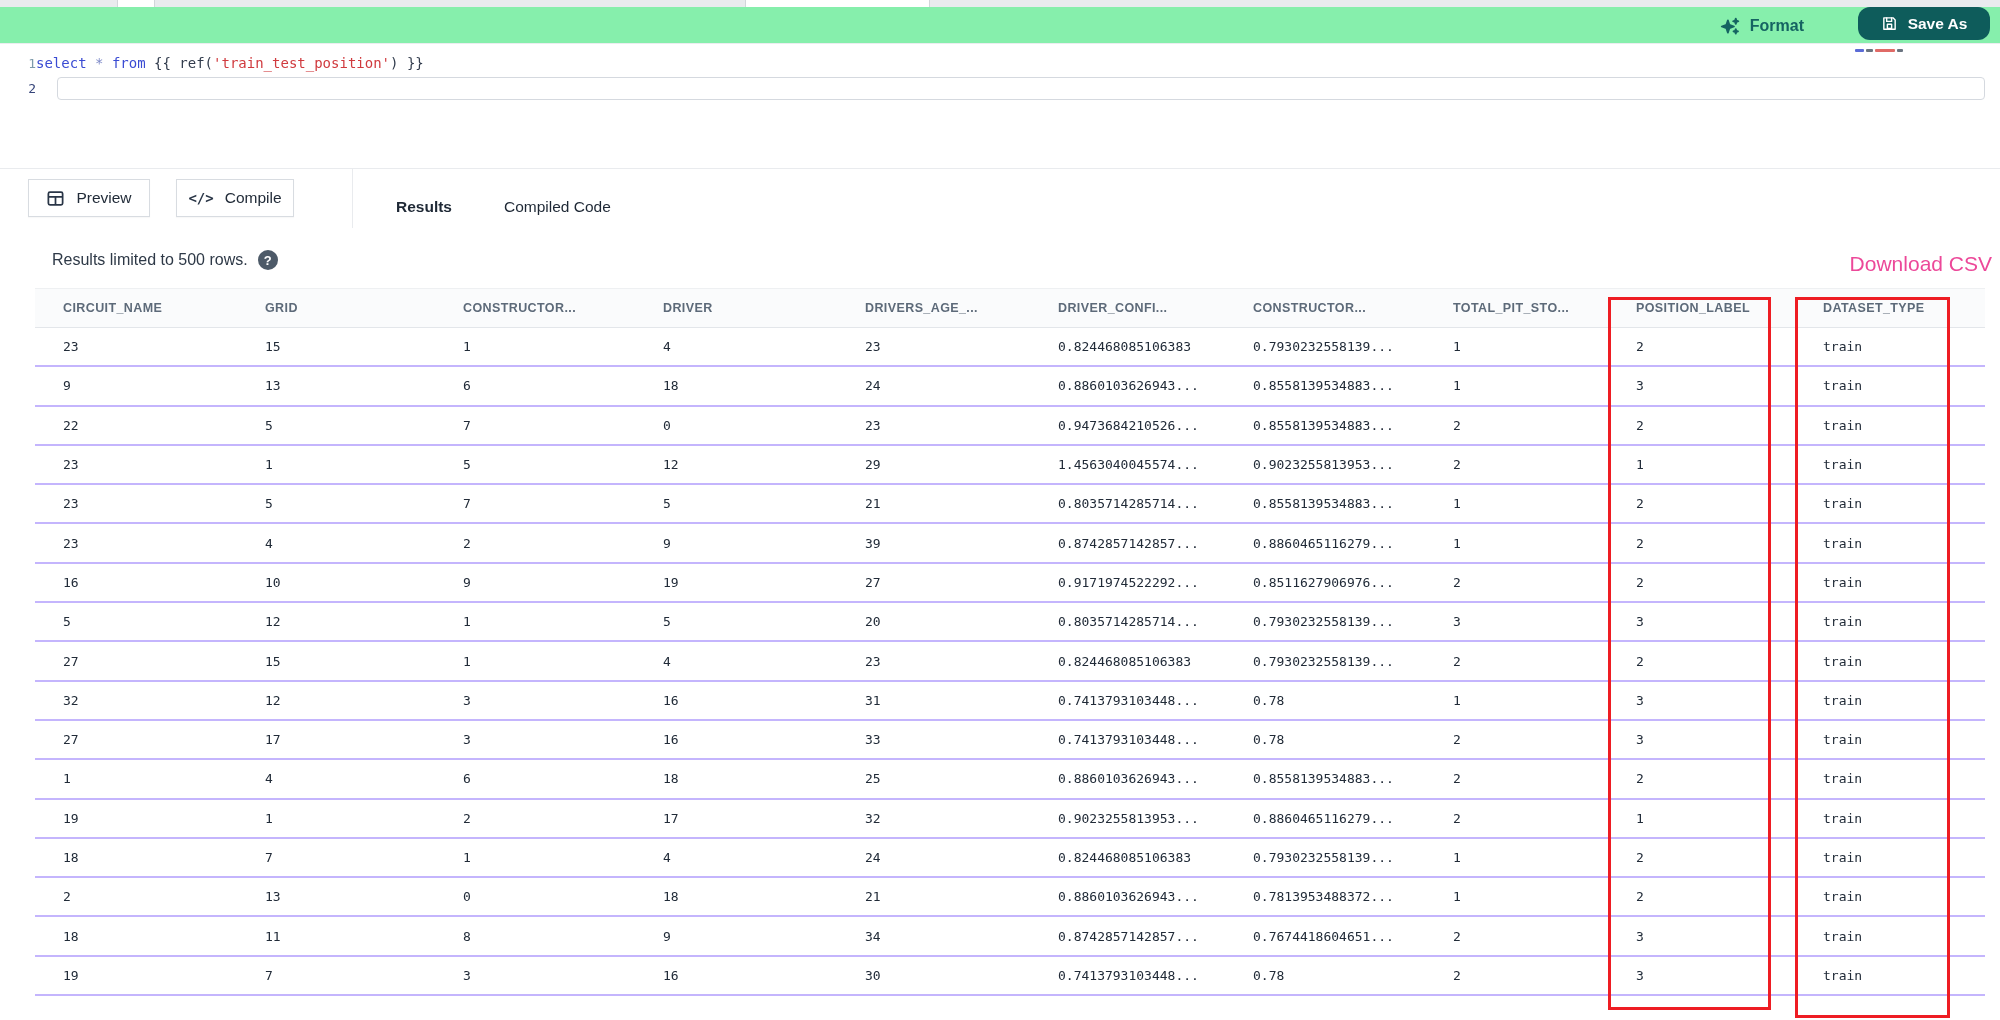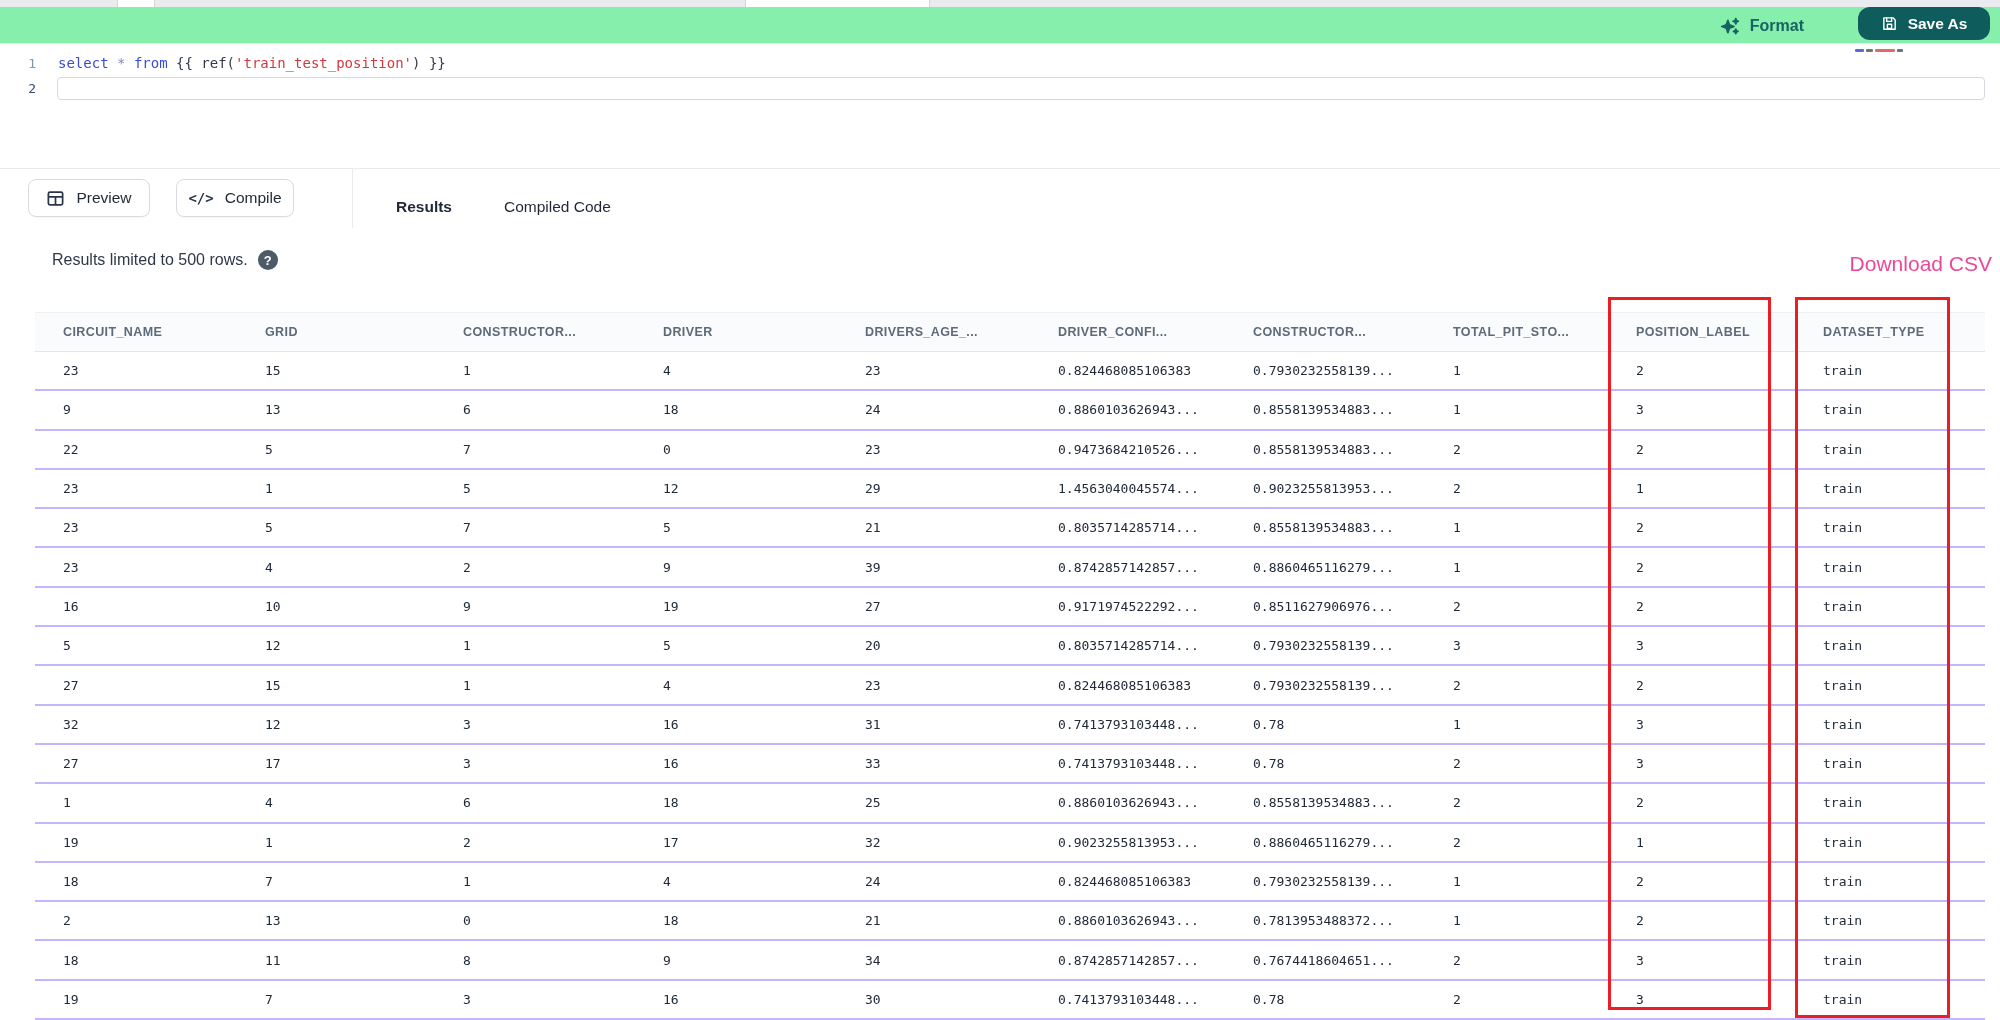--- a/index.html
+++ b/index.html
@@ -20,38 +20,38 @@
     font-weight:600; cursor:pointer; }
   .saveas-btn { position:absolute; right:10px; top:0px; width:132px; height:33px;
     background:#0e5c5b; border-radius:12px; color:#fff; display:flex;
     align-items:center; justify-content:center; gap:10px; font-size:15.5px;
     font-weight:600; cursor:pointer; }
 
   
   .editor { position:absolute; top:44px; left:0; width:100%; height:124px; background:#fff; }
   .ed-line1 { position:absolute; top:11px; left:0; display:flex; align-items:center; }
   .ed-line1 .lnum { width:36px; text-align:right; font:13px "DejaVu Sans Mono", monospace; color:#7d9aab; }
-  .ed-line1 .code { margin-left:22px; font:14px "DejaVu Sans Mono", monospace; white-space:pre; }
+  .ed-line1 .code { font:14px "DejaVu Sans Mono", monospace; white-space:pre; }
   .tok-keyword { color:#3a4bd3; }
   .tok-operator { color:#7d89c7; }
   .tok-plain { color:#323c4d; }
   .tok-string { color:#d03a3e; }
   .lnum2 { position:absolute; top:37px; left:0; width:36px; text-align:right;
     font:13px "DejaVu Sans Mono", monospace; color:#36457a; }
   .active-line-box { position:absolute; top:33px; left:57px; width:1928px; height:23px;
     background:#fff; border:1px solid #d5d9df; border-radius:4px; }
   .minimap { position:absolute; top:4px; right:87px; width:58px; height:8px;
     background:#fff; display:flex; gap:2px; align-items:flex-start; padding-top:1px; }
   .minimap i { display:block; height:3px; border-radius:1px; }
 
   
   .action-bar { position:absolute; top:168px; left:0; width:100%; height:60px;
     background:#fff; border-top:1px solid #e9ebee; }
   .btn { position:absolute; top:10px; height:38px; background:#fff;
-    border:1px solid #d8dce1; border-radius:8px; display:flex; align-items:center;
+    border:1px solid #d8dce1; border-radius:0; display:flex; align-items:center;
     justify-content:center; gap:11px; font-size:15.5px; color:#222c39;
     font-weight:400; cursor:pointer; box-shadow:0 1px 1px rgba(20,30,40,0.03); }
   .btn-preview { left:28px; width:122px; }
   .btn-compile { left:176px; width:118px; }
   .compile-glyph { font:bold 14px "DejaVu Sans Mono", monospace; color:#2a3647; }
   .vdivider { position:absolute; left:352px; top:0; width:1px; height:60px; background:#e9ebee; }
   .tabs { position:absolute; left:370px; top:8px; height:60px; display:flex; }
   .tab { height:60px; display:flex; align-items:center; justify-content:center;
     padding:0 26px; font-size:15.5px; color:#1e2835; cursor:pointer; position:relative; }
   .tab.active { font-weight:700; }
@@ -62,21 +62,21 @@
   .results-info { position:absolute; top:228px; left:0; width:100%; height:68px; background:#fff; }
   .limit-wrap { position:absolute; left:20px; top:22px; display:flex; align-items:center; gap:10px;margin-left:32px; }
   .limit-text { font-size:16px; color:#2e3947; }
   .help-icon { width:20px; height:20px; border-radius:50%; background:#4d5a68; color:#fff;
     font-size:13px; font-weight:700; display:flex; align-items:center; justify-content:center;
     cursor:pointer; }
   .download-csv { position:absolute; right:8px; top:24px; font-size:21px;
     color:#ec4899; cursor:pointer; }
 
   
-  .grid { position:absolute; top:312px; left:35px; width:1950px; }
+  .grid { position:absolute; top:288px; left:35px; width:1950px; }
   .g-row { display:grid; grid-template-columns:202px 198px 200px 202px 193px 195px 200px 183px 187px 1fr;
     align-items:center; height:39.3px; border-bottom:2px solid #c4b5fd; background:#fff; }
   .g-head { height:40px; background:#fafbfc; border-top:1px solid #eef0f2; border-bottom:1px solid #e3e6ea; }
   .g-head .cell { font:bold 12.5px "Liberation Sans", sans-serif; letter-spacing:0.4px;
     color:#5d6a79; }
   .cell { padding-left:28px; font:13px "DejaVu Sans Mono", monospace; color:#212b38;
     white-space:nowrap; overflow:hidden; }
 
   
   .anno { position:absolute; border:3px solid #ee1d23; z-index:10; pointer-events:none; }

